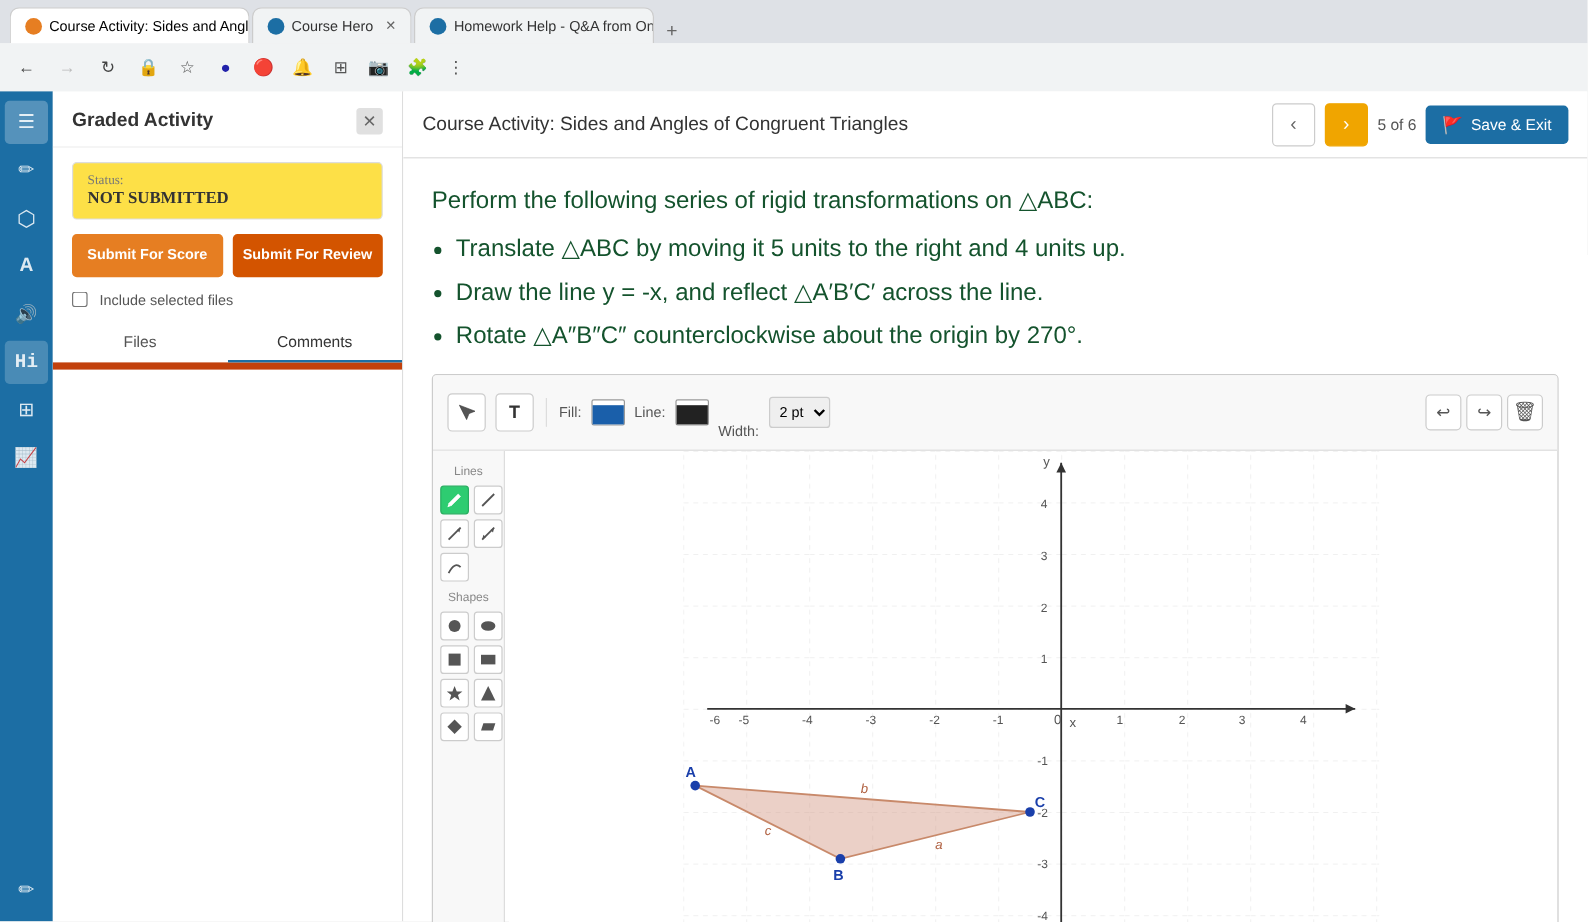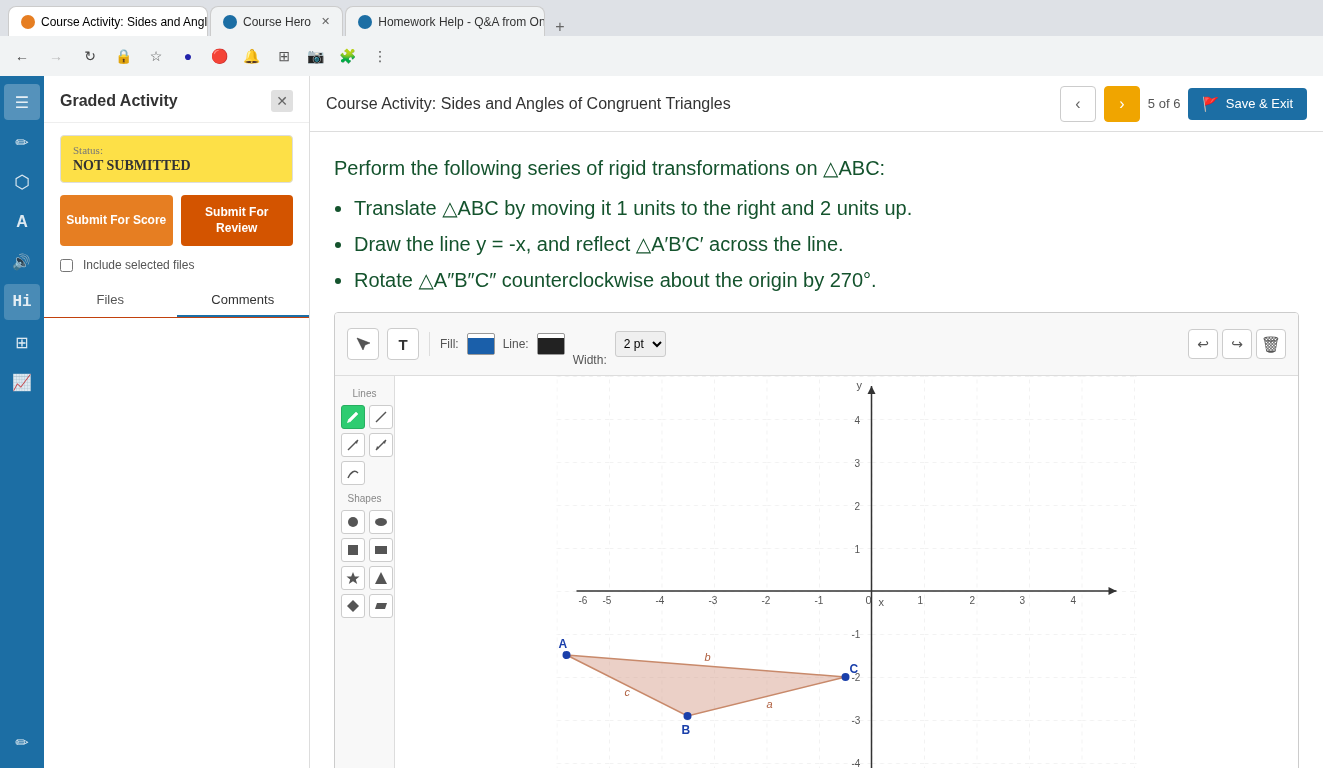--- a/index.html
+++ b/index.html
@@ -22,38 +22,38 @@
 
     
     .app-body { display: flex; flex: 1; overflow: hidden; }
 
     
     .app-sidebar { width: 44px; background: #1c6ea4; display: flex; flex-direction: column; align-items: center; padding: 8px 0; gap: 4px; }
     .sidebar-icon { width: 36px; height: 36px; border-radius: 4px; display: flex; align-items: center; justify-content: center; color: rgba(255,255,255,0.85); font-size: 16px; cursor: pointer; }
     .sidebar-icon.active { background: rgba(255,255,255,0.25); }
 
     
-    .graded-panel { width: 266px; background: #fff; border-right: 1px solid #ddd; display: flex; flex-direction: column; overflow-y: auto; }
+    .graded-panel { width: 292px; background: #fff; border-right: 1px solid #ddd; display: flex; flex-direction: column; overflow-y: auto; }
     .graded-header { display: flex; align-items: center; justify-content: space-between; padding: 14px 16px 10px; border-bottom: 1px solid #eee; }
     .graded-title { font-size: 16px; font-weight: bold; color: #333; }
     .close-btn { background: none; border: none; cursor: pointer; color: #666; font-size: 14px; width: 22px; height: 22px; border-radius: 3px; display: flex; align-items: center; justify-content: center; background: #e0e0e0; }
 
     .status-box { margin: 12px 16px; background: #fde047; border: 1px solid #ddd; border-radius: 4px; padding: 8px 12px; font-family: Liberation Serif, serif; }
     .status-label { font-size: 11px; color: #777; }
     .status-value { font-size: 14px; font-weight: bold; color: #333; margin-top: 2px; }
 
     .submit-buttons { display: flex; gap: 8px; margin: 0 16px 12px; }
     .submit-btn { flex: 1; padding: 10px 6px; border: none; border-radius: 4px; font-size: 12px; font-weight: bold; cursor: pointer; line-height: 1.3; text-align: center; }
     .submit-review { background: #d35400; color: #fff; }
     .submit-score { background: #e67e22; color: #fff; }
 
     .include-files { display: flex; align-items: center; gap: 10px; margin: 0 16px 12px; font-size: 12px; color: #555; }
     .include-files input { margin: 0; }
 
-    .tabs-row { display: flex; border-bottom: 1px solid #c2410c; margin: 0 0 0 0; }
+    .tabs-row { display: flex; border-bottom: 6px solid #c2410c; margin: 0 0 0 0; }
     .panel-tab { flex: 1; text-align: center; padding: 8px; font-size: 13px; cursor: pointer; color: #555; border-bottom: 2px solid transparent; }
     .panel-tab.active { color: #333; border-bottom: 2px solid #1c6ea4; font-weight: 500; }
 
     
     .main-content { flex: 1; display: flex; flex-direction: column; overflow: hidden; background: #fff; }
 
     .content-header { display: flex; align-items: center; justify-content: space-between; padding: 0 16px; height: 56px; border-bottom: 1px solid #ddd; background: #fff; }
     .content-title { font-size: 16px; color: #333; font-weight: normal; }
     .header-controls { display: flex; align-items: center; gap: 8px; }
     .nav-arrow { width: 36px; height: 36px; border-radius: 4px; border: 1px solid #ccc; background: #fff; cursor: pointer; display: flex; align-items: center; justify-content: center; color: #666; font-size: 16px; }
@@ -193,21 +193,21 @@
           <span style="font-size:14px;">🚩</span>
           <span>Save &amp; Exit</span>
         </button>
       </div>
     </div>
 
     <div class="content-body">
       <div class="instructions">
         <p>Perform the following series of rigid transformations on △ABC:</p>
         <ul>
-          <li>Translate △ABC by moving it 1 units to the right and 2 units up.</li>
+          <li>Translate △ABC by moving it 5 units to the right and 4 units up.</li>
           <li>Draw the line y = -x, and reflect △A′B′C′ across the line.</li>
           <li>Rotate △A″B″C″ counterclockwise about the origin by 270°.</li>
         </ul>
       </div>
 
       <div class="drawing-area">
 
         <div class="drawing-toolbar">
 
           <button class="tool-btn" title="Select">

